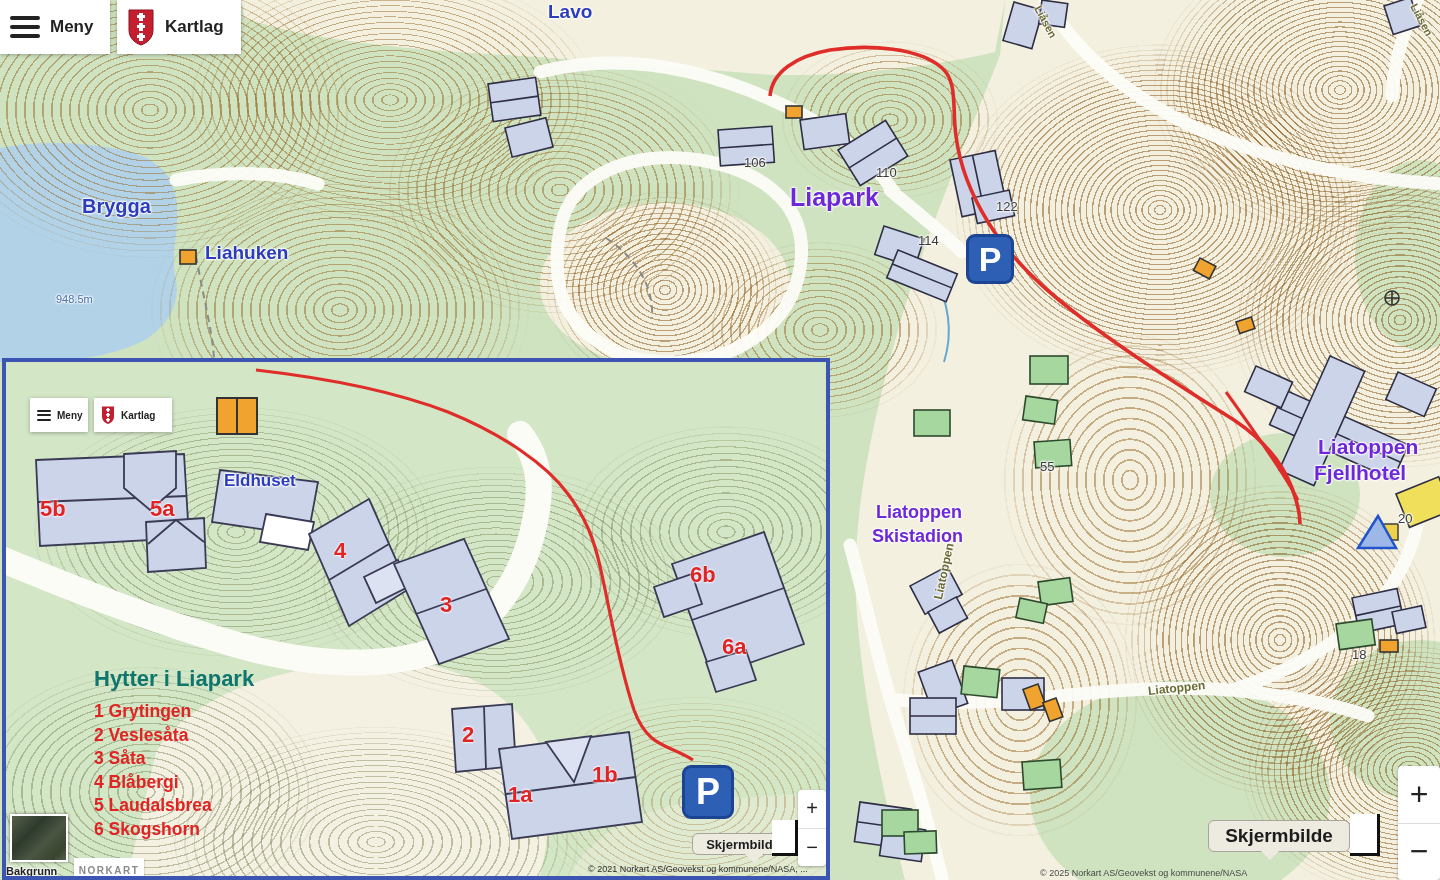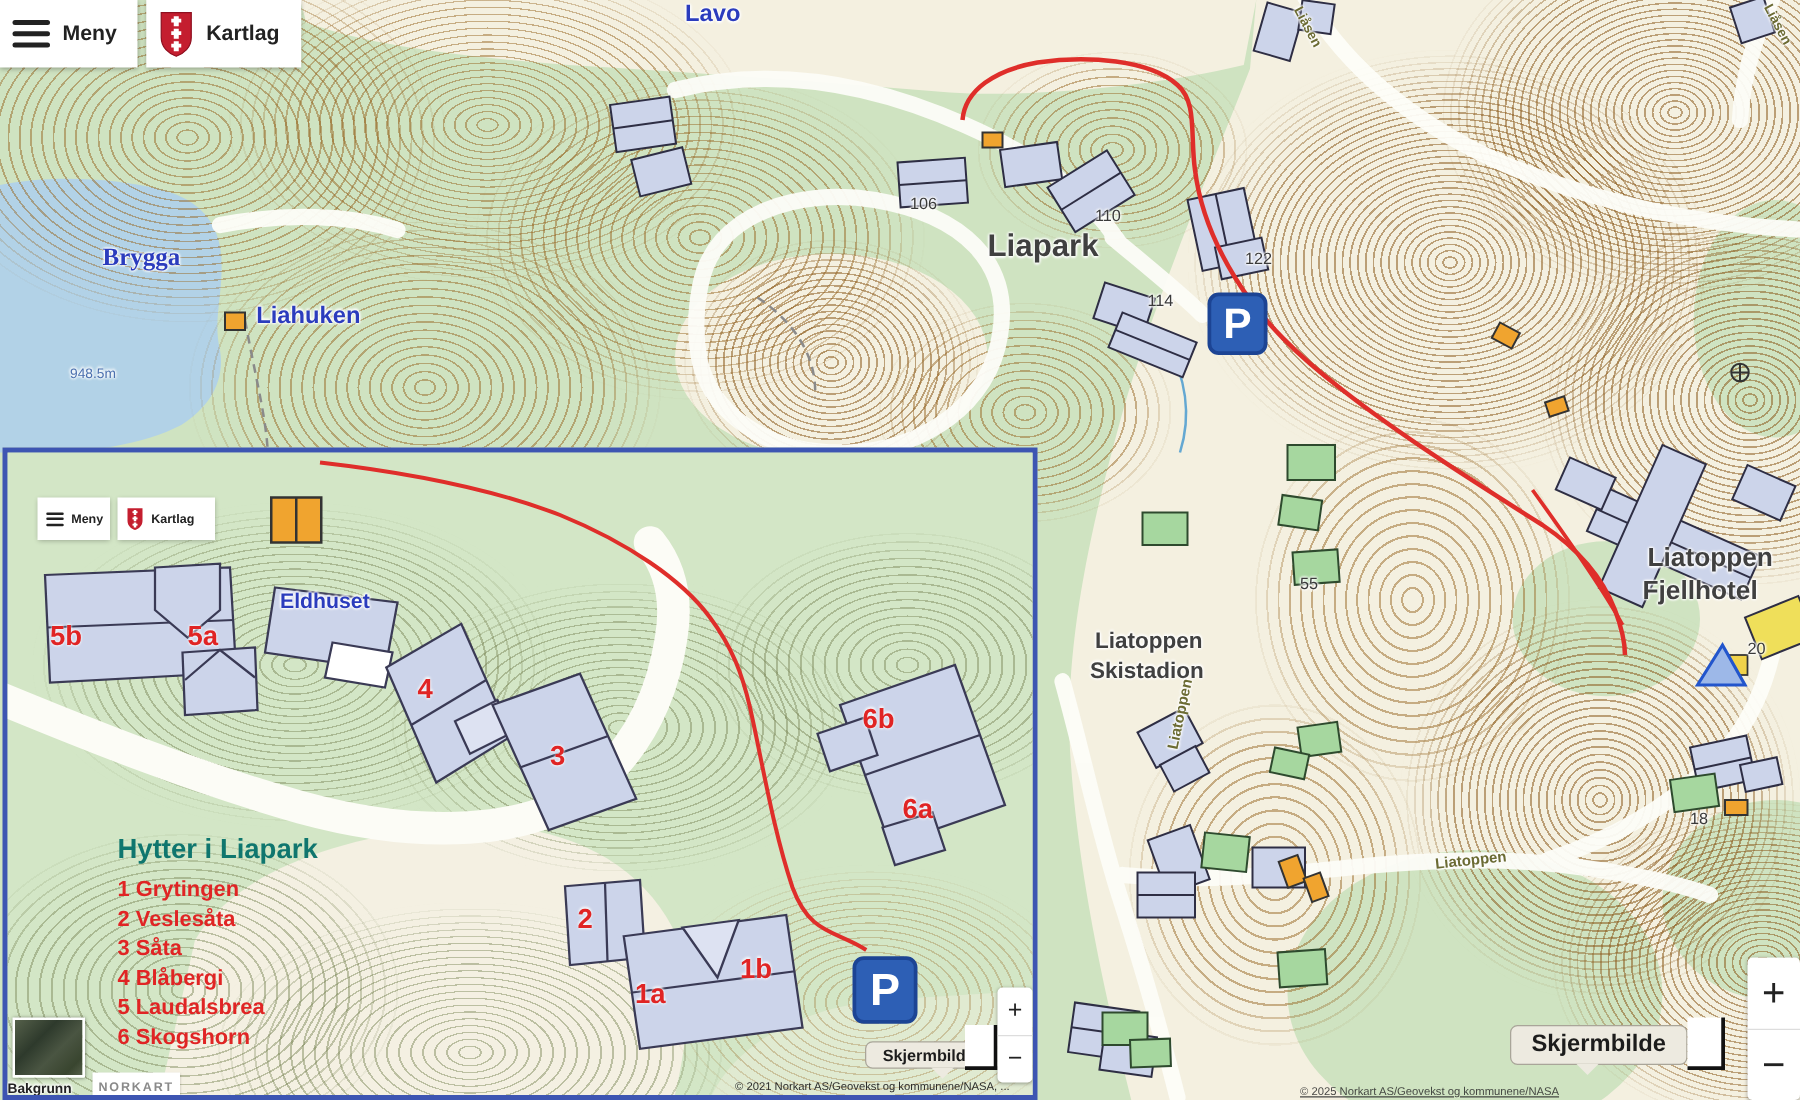--- a/index.html
+++ b/index.html
@@ -12,21 +12,21 @@
   .hill{position:absolute;pointer-events:none;
     background:repeating-radial-gradient(ellipse at 50% 50%, rgba(151,103,36,0) 0 7.5px, rgba(151,103,36,.5) 7.5px 9px);
     -webkit-mask-image:radial-gradient(ellipse at 50% 50%, #000 52%, rgba(0,0,0,0) 71%);
             mask-image:radial-gradient(ellipse at 50% 50%, #000 52%, rgba(0,0,0,0) 71%);}
   .hill--dense{background:repeating-radial-gradient(ellipse at 50% 50%, rgba(140,92,30,0) 0 4.8px, rgba(140,92,30,.55) 4.8px 6.2px);}
   .hill--olive{background:repeating-radial-gradient(ellipse at 50% 50%, rgba(118,130,82,0) 0 8px, rgba(118,130,82,.45) 8px 9.6px);}
   
   .mlabel{position:absolute;font-weight:bold;white-space:nowrap;line-height:1.05;
     text-shadow:0 1px 2px rgba(255,255,255,.95),0 -1px 2px rgba(255,255,255,.95),
                 1px 0 2px rgba(255,255,255,.95),-1px 0 2px rgba(255,255,255,.95);}
-  .t-blue{color:#2b3cbd;} .t-red{color:#404040;} .t-olive{color:#6b6b33;font-weight:bold;}
+  .t-blue{color:#2b3cbd;} .t-red{color:#6d28d9;} .t-olive{color:#6b6b33;font-weight:bold;}
   .t-num{color:#3a3a3a;font-weight:normal;}
   
   .btn-white{position:absolute;background:#fff;display:flex;align-items:center;
     box-shadow:0 1px 4px rgba(0,0,0,.3);cursor:pointer;}
   .burger{display:inline-block;width:30px;}
   .burger i{display:block;height:4px;background:#222;border-radius:2px;margin:5px 0;}
   .btn-text{font-weight:bold;color:#222;}
   .psign{position:absolute;background:#2d5fb5;border:3px solid #1c4494;border-radius:9px;
     color:#fff;font-weight:bold;display:flex;align-items:center;justify-content:center;}
   .zoompanel{position:absolute;background:#fff;border-radius:4px;box-shadow:0 1px 3px rgba(0,0,0,.3);
@@ -263,33 +263,33 @@
         <path d="M1358,548 L1378,516 L1396,548 Z" fill="#9db8e8" stroke="#2255cc" stroke-width="2.5"></path>
       </g>
       <g stroke="#333" stroke-width="1.6" fill="none">
         <circle cx="1392" cy="298" r="7"></circle>
         <line x1="1385" y1="298" x2="1399" y2="298"></line>
           <line x1="1392" y1="291" x2="1392" y2="305"></line>
       </g>
     </svg>
 
     <div class="mlabel t-blue" style="left:548px;top:2px;font-size:19px;">Lavo</div>
-    <div class="mlabel t-blue" style="left:82px;top:196px;font-size:20px;font-family:Liberation Serif, serif;">Brygga</div>
+    <div class="mlabel t-blue" style="left:82px;top:196px;font-size:20px;">Brygga</div>
     <div class="mlabel t-blue" style="left:205px;top:243px;font-size:19px;">Liahuken</div>
     <div class="mlabel" style="left:56px;top:294px;font-size:11px;color:#4a6fae;font-weight:normal;">948.5m</div>
     <div class="mlabel t-red" style="left:790px;top:184px;font-size:25px;">Liapark</div>
     <div class="mlabel t-red" style="left:876px;top:503px;font-size:18px;">Liatoppen</div>
     <div class="mlabel t-red" style="left:872px;top:527px;font-size:18px;">Skistadion</div>
     <div class="mlabel t-red" style="left:1318px;top:436px;font-size:21px;">Liatoppen</div>
     <div class="mlabel t-red" style="left:1314px;top:462px;font-size:21px;">Fjellhotel</div>
     <div class="mlabel t-olive" style="left:932px;top:598px;font-size:12px;transform:rotate(-78deg);transform-origin:left top;">Liatoppen</div>
     <div class="mlabel t-olive" style="left:1148px;top:682px;font-size:12px;transform:rotate(-6deg);">Liatoppen</div>
     <div class="mlabel t-olive" style="left:1042px;top:4px;font-size:11px;transform:rotate(62deg);transform-origin:left top;">Liåsen</div>
     <div class="mlabel t-olive" style="left:1418px;top:2px;font-size:11px;transform:rotate(62deg);transform-origin:left top;">Liåsen</div>
-    <div class="mlabel t-num" style="left:728px;top:156px;font-size:13px;">106</div>
+    <div class="mlabel t-num" style="left:744px;top:156px;font-size:13px;">106</div>
     <div class="mlabel t-num" style="left:876px;top:166px;font-size:13px;">110</div>
     <div class="mlabel t-num" style="left:996px;top:200px;font-size:13px;">122</div>
     <div class="mlabel t-num" style="left:918px;top:234px;font-size:13px;">114</div>
     <div class="mlabel t-num" style="left:1040px;top:460px;font-size:13px;">55</div>
     <div class="mlabel t-num" style="left:1352px;top:648px;font-size:13px;">18</div>
     <div class="mlabel t-num" style="left:1398px;top:512px;font-size:13px;">20</div>
 
     <div class="psign" style="left:966px;top:234px;width:48px;height:50px;font-size:34px;">
       <span>P</span>
     </div>
@@ -322,21 +322,21 @@
     </div>
     <div class="wbox" style="left:1350px;top:814px;width:30px;height:42px;"></div>
     <div class="zoompanel" style="left:1398px;top:766px;width:42px;height:114px;">
       <div class="zbtn" style="font-size:32px;">
           <span>+</span>
         </div>
       <div class="zbtn" style="font-size:32px;">
           <span>−</span>
         </div>
     </div>
-    <div class="copy" style="left:1040px;top:868px;opacity:.85;text-decoration:underline;">© 2025 Norkart AS/Geovekst og kommunene/NASA</div>
+    <div class="copy" style="left:1040px;top:868px;opacity:.85;">© 2025 Norkart AS/Geovekst og kommunene/NASA</div>
   </div>
 
   <div class="inset">
 
     <svg class="layer" width="828" height="522" viewBox="0 0 828 522">
       <rect x="0" y="0" width="828" height="522" fill="#d3e6c6"></rect>
       <path d="M120,522 L150,390 C180,340 250,312 340,300 C430,290 500,320 532,380 C550,420 545,470 532,522 Z" fill="#f4f0e2"></path>
       <path d="M560,522 C580,470 640,444 700,438 L828,430 L828,522 Z" fill="#e9ecd8" opacity="0.6"></path>
     </svg>
 

